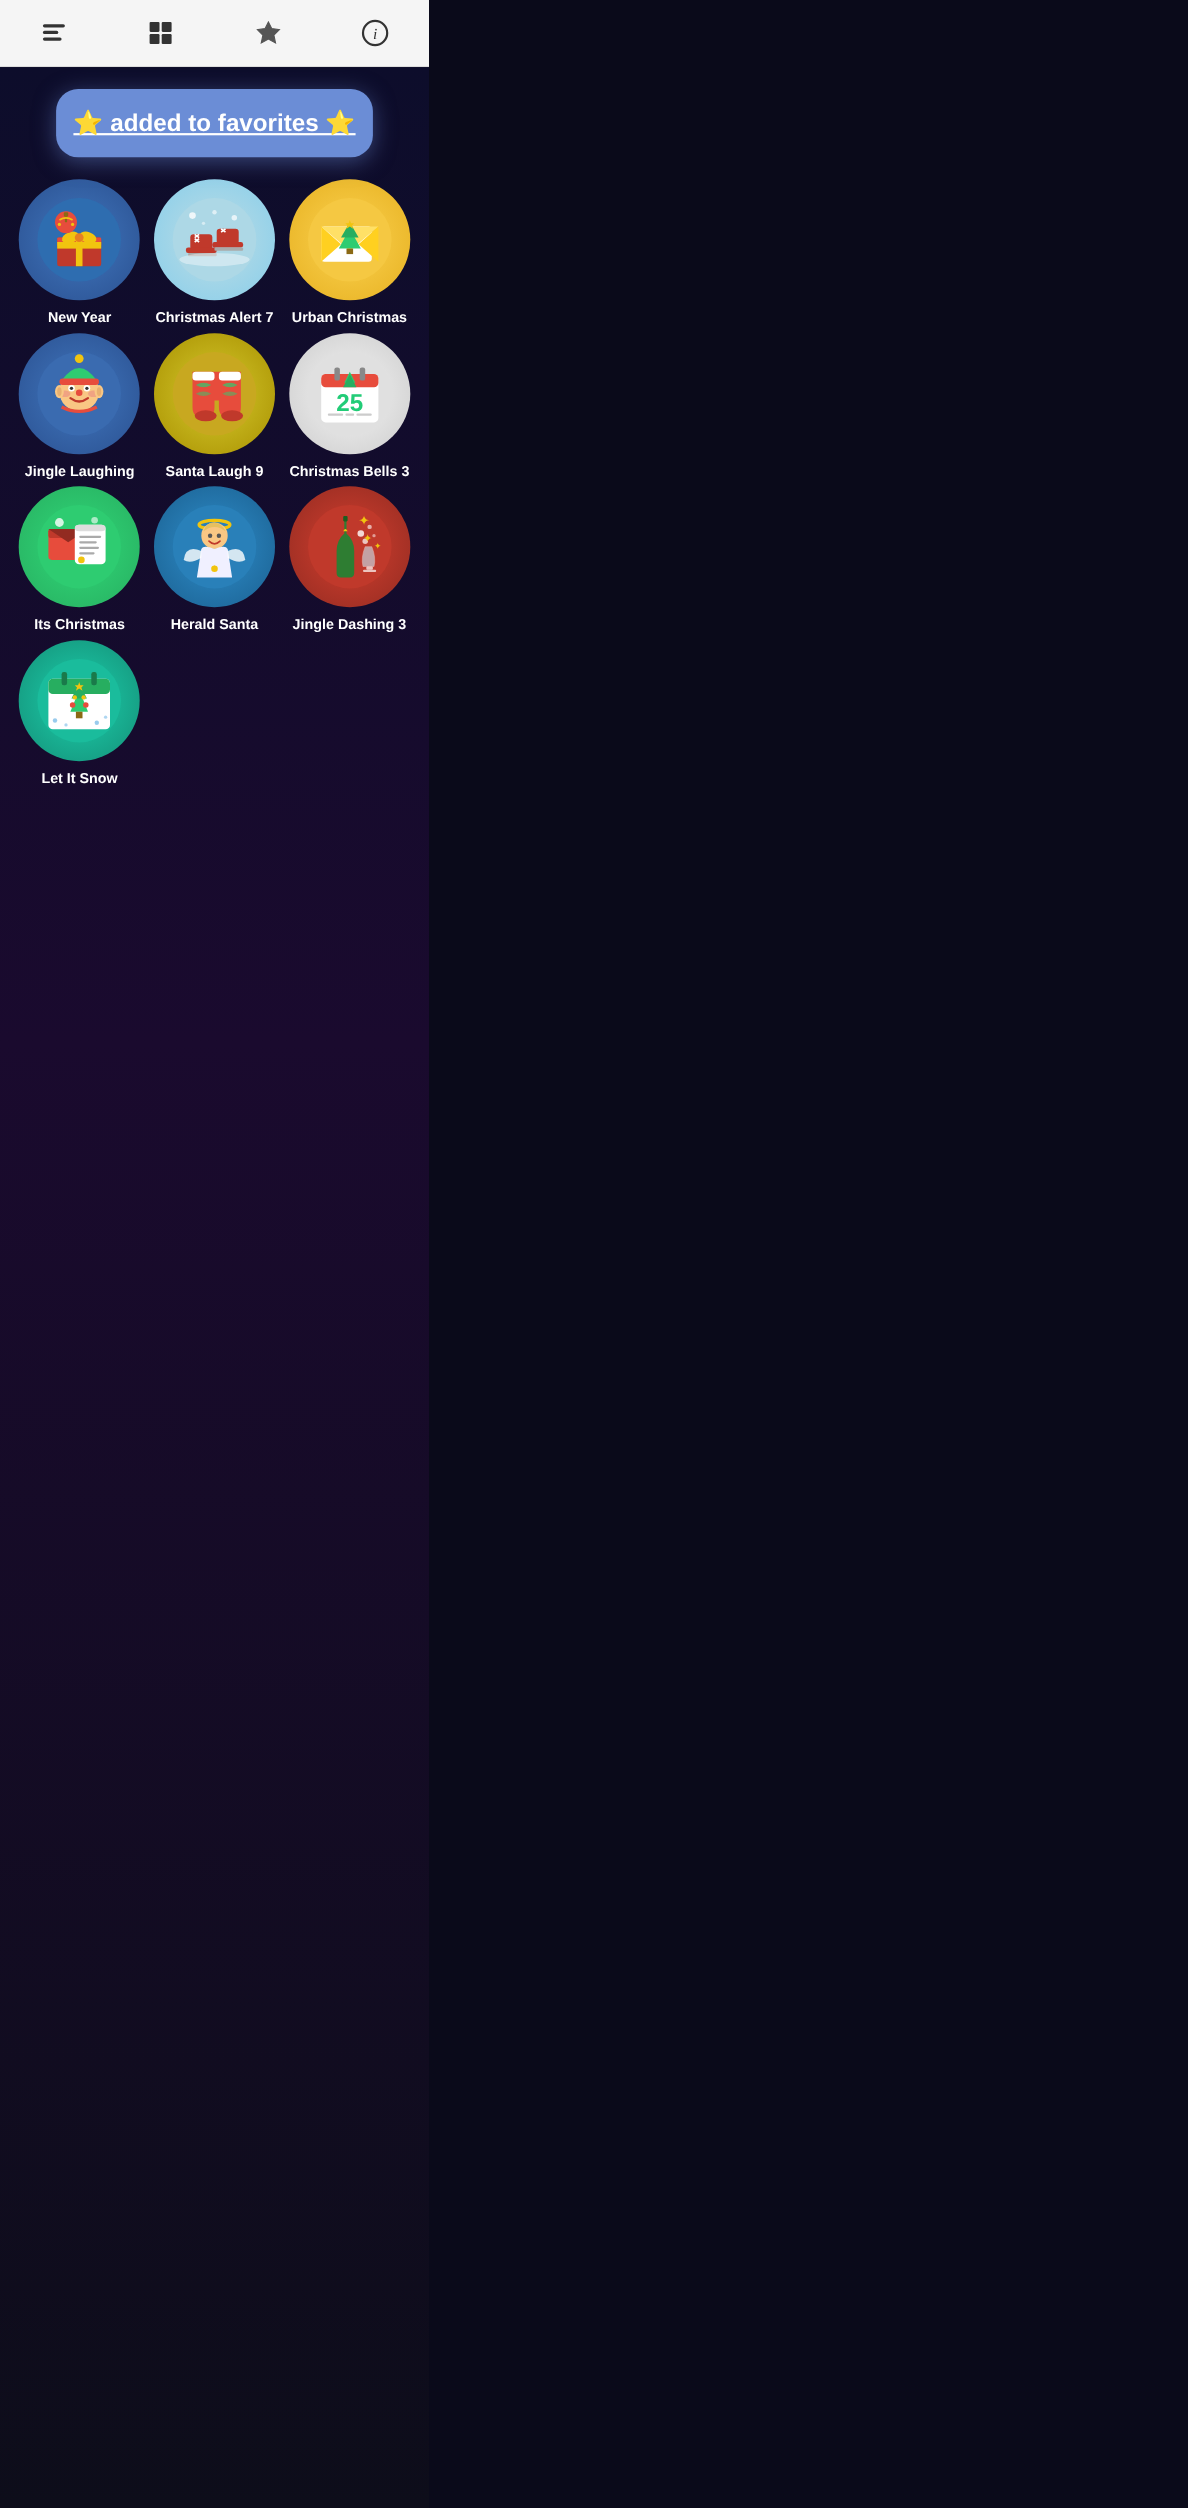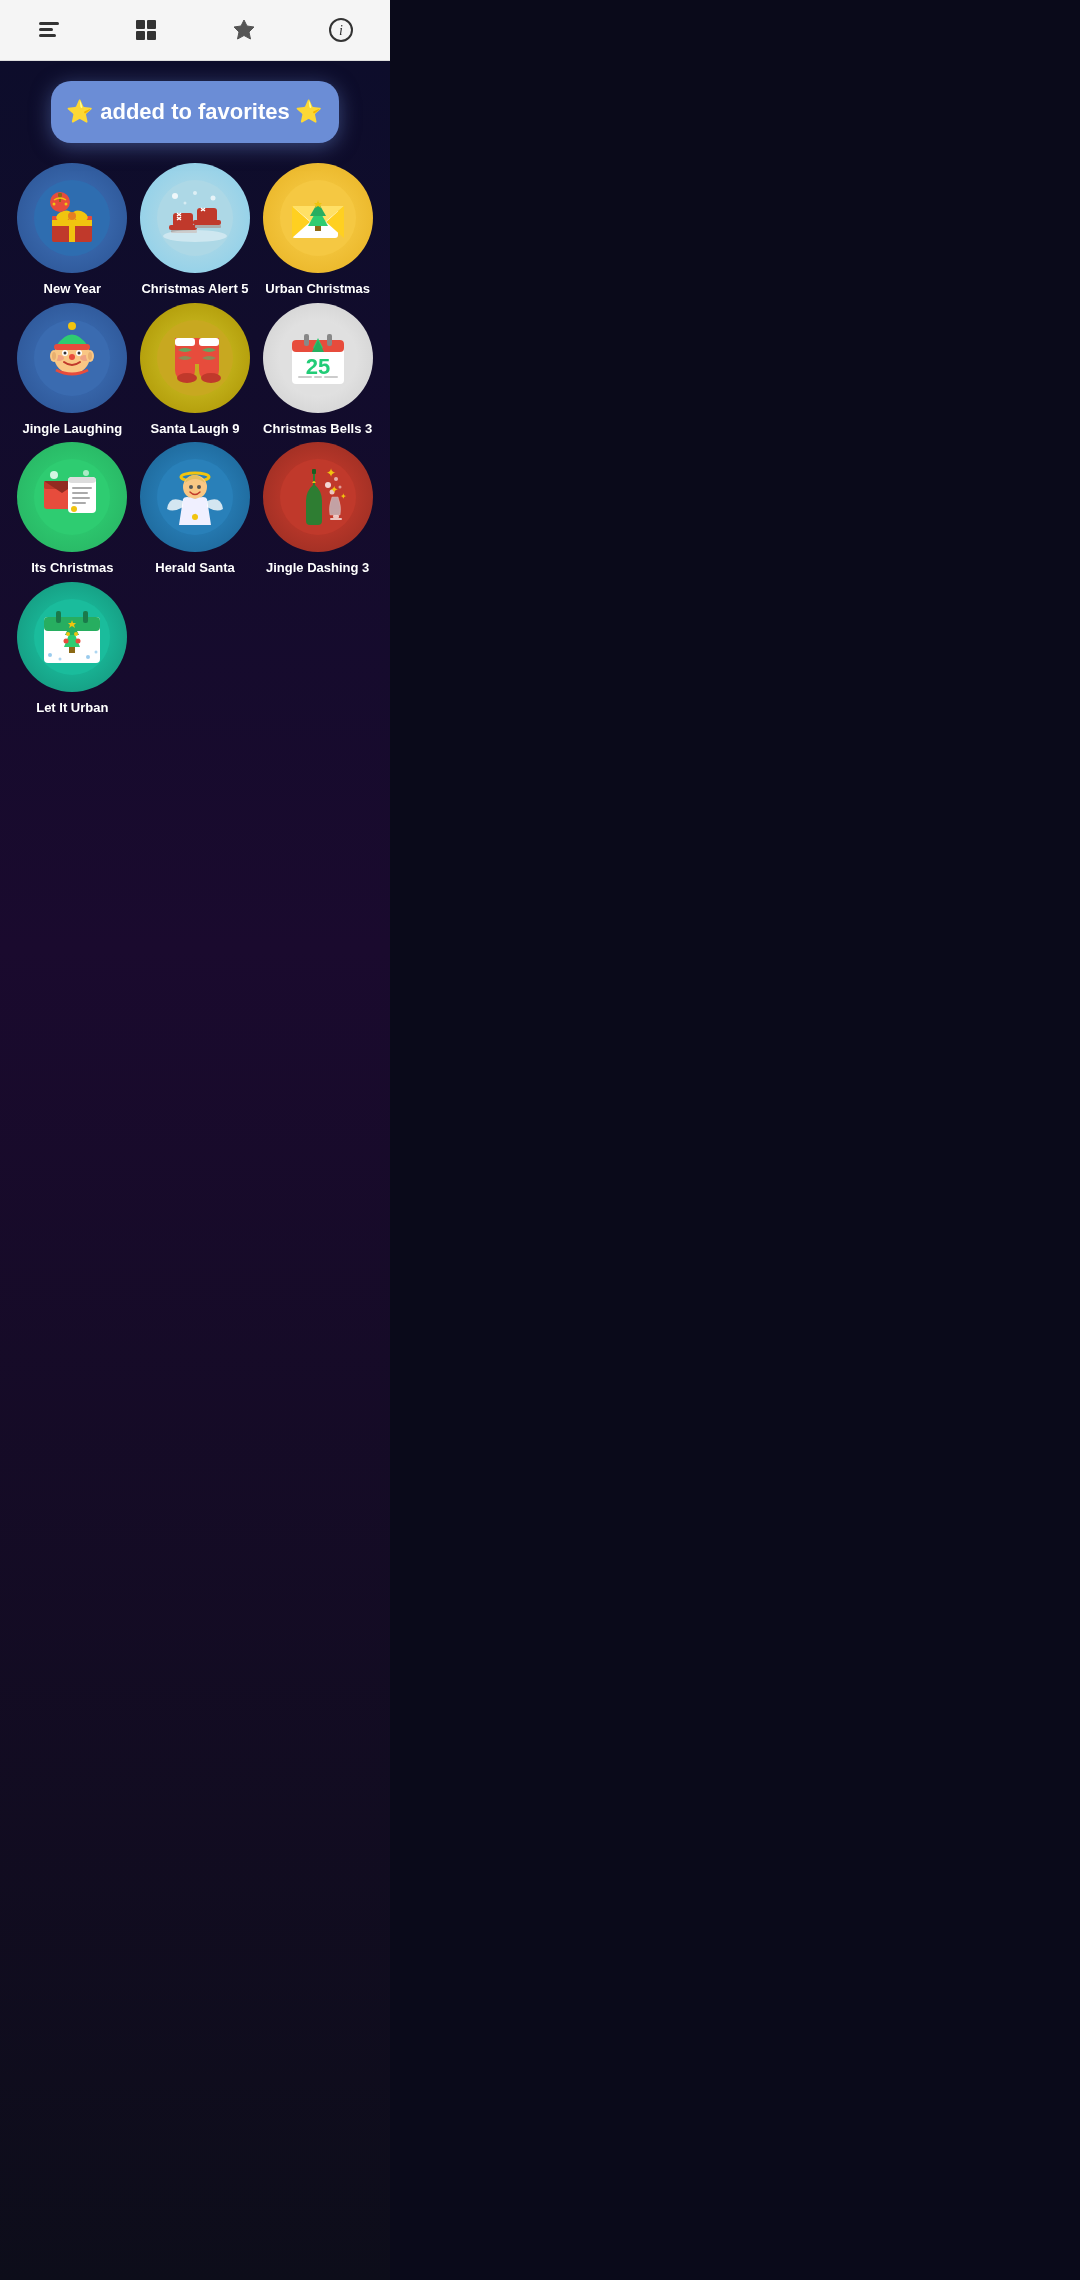--- a/index.html
+++ b/index.html
@@ -45,20 +45,21 @@
 
     .toast {
       background: #6b8dd6;
       border-radius: 20px;
       padding: 18px 16px;
       font-size: 22px;
       font-weight: 700;
       color: white;
       text-align: center;
       box-shadow: 0 4px 20px rgba(100, 130, 200, 0.5);
+      text-decoration: underline;
     }
 
     
     .grid {
       display: grid;
       grid-template-columns: repeat(3, 1fr);
       gap: 6px;
       padding: 10px 14px 20px;
     }
 
@@ -200,21 +201,21 @@
           <line x1="50" y1="30" x2="46" y2="33" stroke="white" stroke-width="1.5"></line>
 
           <ellipse cx="40" cy="58" rx="32" ry="6" fill="white" opacity="0.4"></ellipse>
 
           <circle cx="20" cy="18" r="3" fill="white" opacity="0.8"></circle>
           <circle cx="40" cy="15" r="2" fill="white" opacity="0.6"></circle>
           <circle cx="58" cy="20" r="2.5" fill="white" opacity="0.7"></circle>
           <circle cx="30" cy="25" r="1.5" fill="white" opacity="0.5"></circle>
         </svg>
       </div>
-      <span class="grid-item-label">Christmas Alert 5</span>
+      <span class="grid-item-label">Christmas Alert 7</span>
     </div>
 
     <div class="grid-item">
       <div class="grid-item-icon icon-urban-christmas">
         <svg width="80" height="80" viewBox="0 0 80 80">
           <circle cx="40" cy="40" r="38" fill="#f5c842"></circle>
 
           <rect x="14" y="28" width="46" height="32" rx="3" fill="#fff"></rect>
           <polygon points="14,28 40,50 66,28" fill="#ffe066"></polygon>
           <polygon points="14,60 32,44 14,28" fill="#ffd020"></polygon>
@@ -415,17 +416,17 @@
           <circle cx="44" cy="37" r="2" fill="#f1c40f"></circle>
 
           <polygon points="40,23 41,26 44,26 42,28 43,31 40,29 37,31 38,28 36,26 39,26" fill="#f1c40f"></polygon>
 
           <circle cx="18" cy="58" r="2" fill="#3498db" opacity="0.5"></circle>
           <circle cx="28" cy="62" r="1.5" fill="#3498db" opacity="0.4"></circle>
           <circle cx="56" cy="60" r="2" fill="#3498db" opacity="0.5"></circle>
           <circle cx="64" cy="55" r="1.5" fill="#3498db" opacity="0.4"></circle>
         </svg>
       </div>
-      <span class="grid-item-label">Let It Urban</span>
+      <span class="grid-item-label">Let It Snow</span>
     </div>
 
   </div>
 </div>
 
 </body></html>

